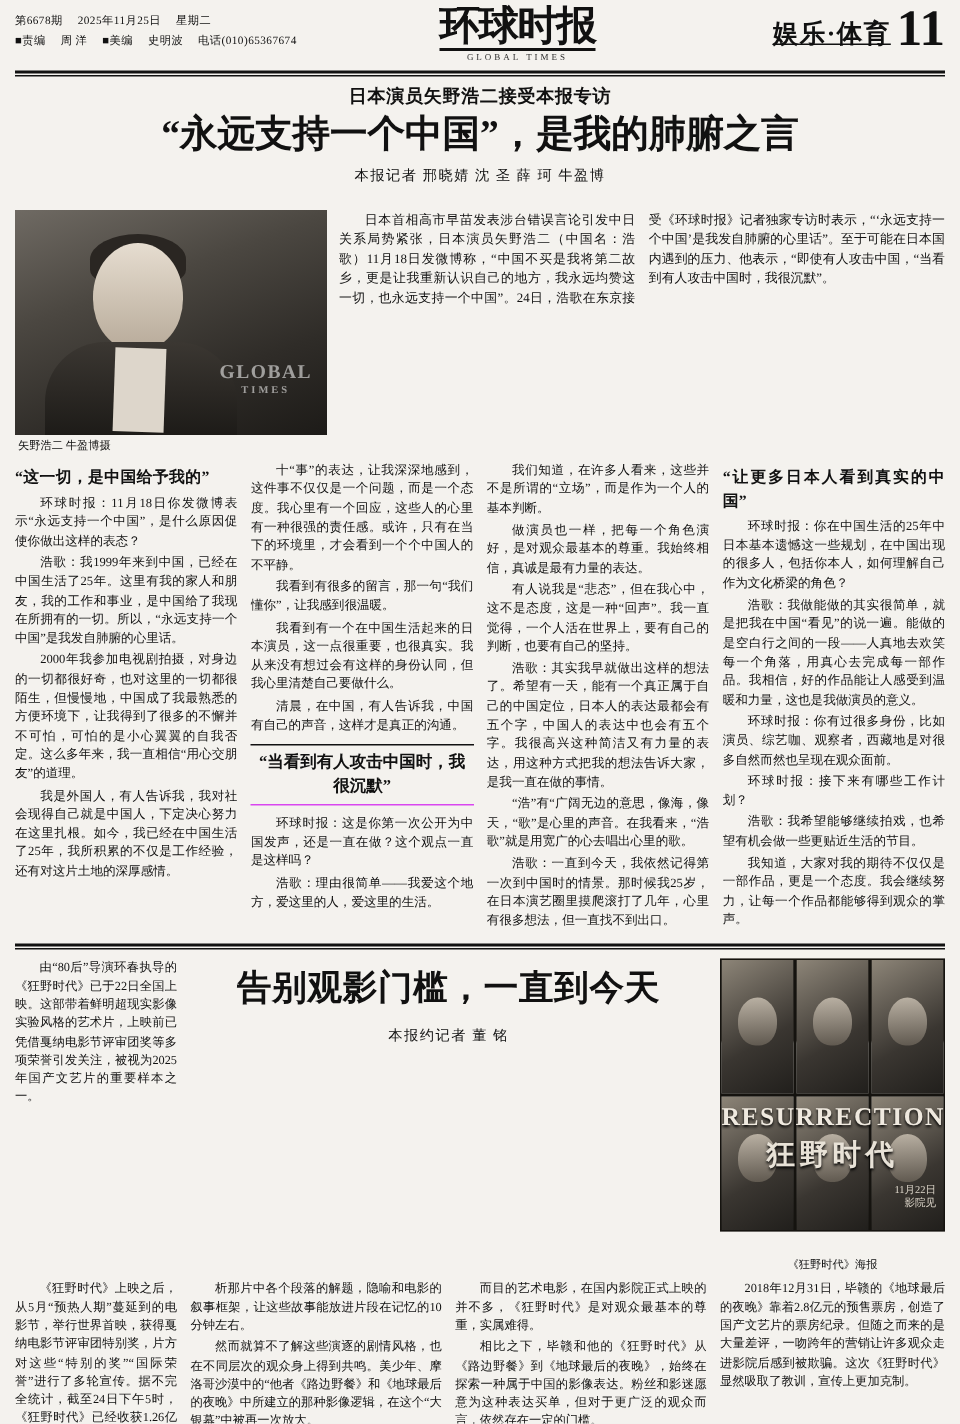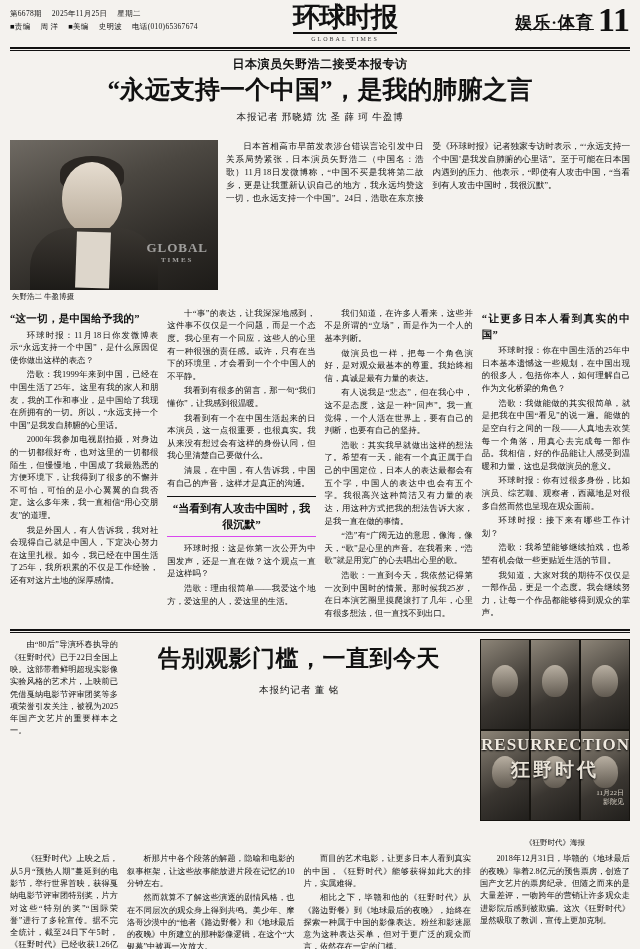--- a/index.html
+++ b/index.html
@@ -445,21 +445,21 @@
       <div class="bcol b1">
         <p>《狂野时代》上映之后，从5月“预热人期”蔓延到的电影节，举行世界首映，获得戛纳电影节评审团特别奖，片方对这些“特别的奖”“国际荣誉”进行了多轮宣传。据不完全统计，截至24日下午5时，《狂野时代》已经收获1.26亿元票房。</p>
 
       </div>
       <div class="bcol b2">
         <p>析那片中各个段落的解题，隐喻和电影的叙事框架，让这些故事能放进片段在记忆的10分钟左右。</p>
         <p>然而就算不了解这些演逐的剧情风格，也在不同层次的观众身上得到共鸣。美少年、摩洛哥沙漠中的“他者《路边野餐》和《地球最后的夜晚》中所建立的那种影像逻辑，在这个“大银幕”中被再一次放大。</p>
 
       </div>
       <div class="bcol b3">
-        <p>而目的艺术电影，让更多日本人看到真实的中国，《狂野时代》能够获得如此大的排片，实属难得。</p>
+        <p>而目的艺术电影，在国内影院正式上映的并不多，《狂野时代》是对观众最基本的尊重，实属难得。</p>
         <p>相比之下，毕赣和他的《狂野时代》从《路边野餐》到《地球最后的夜晚》，始终在探索一种属于中国的影像表达。粉丝和影迷愿意为这种表达买单，但对于更广泛的观众而言，依然存在一定的门槛。</p>
 
       </div>
       <div class="bcol b4">
         <p>2018年12月31日，毕赣的《地球最后的夜晚》靠着2.8亿元的预售票房，创造了国产文艺片的票房纪录。但随之而来的是大量差评，一吻跨年的营销让许多观众走进影院后感到被欺骗。这次《狂野时代》显然吸取了教训，宣传上更加克制。</p>
 
       </div>
     </div>
   </div>
 

